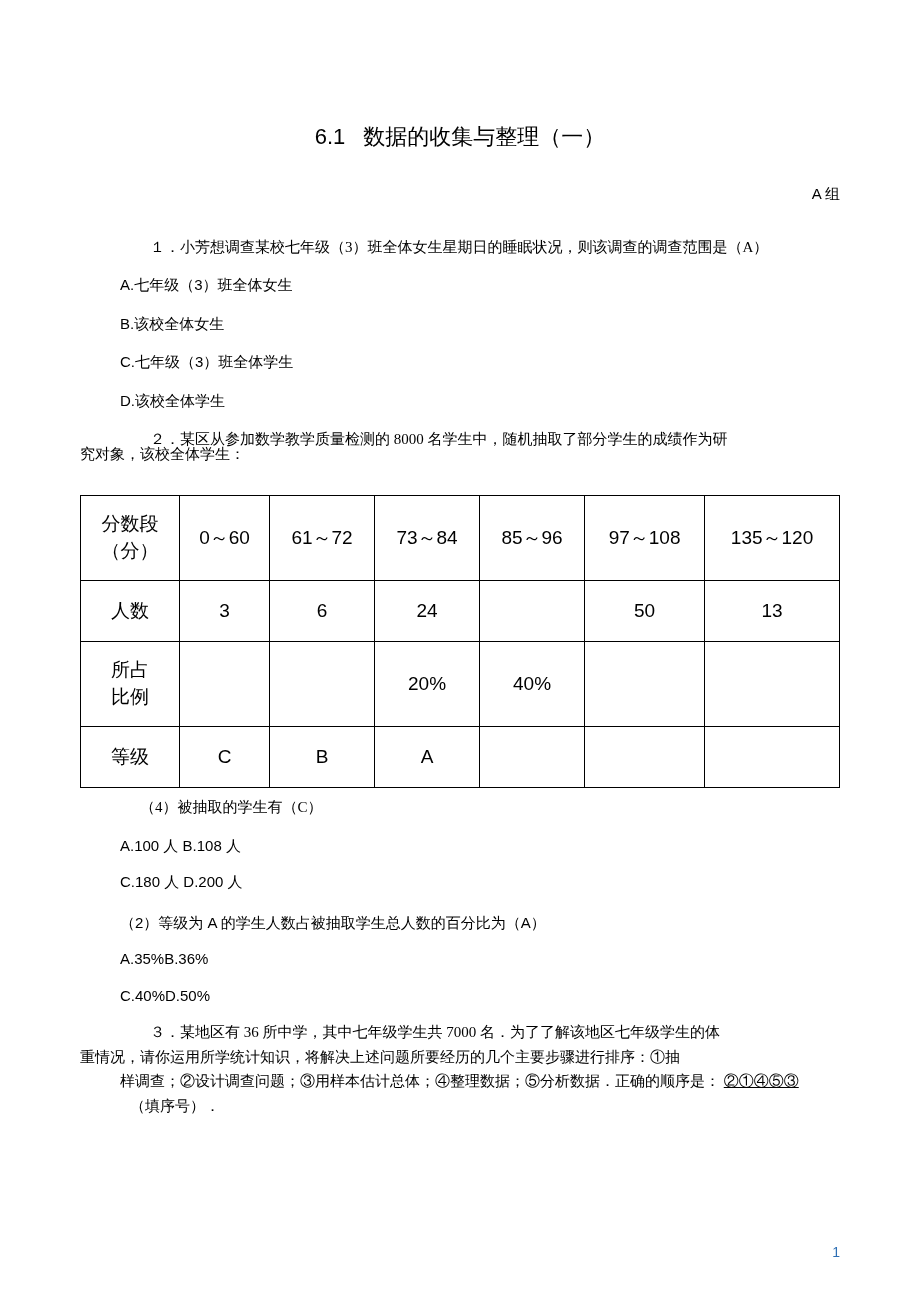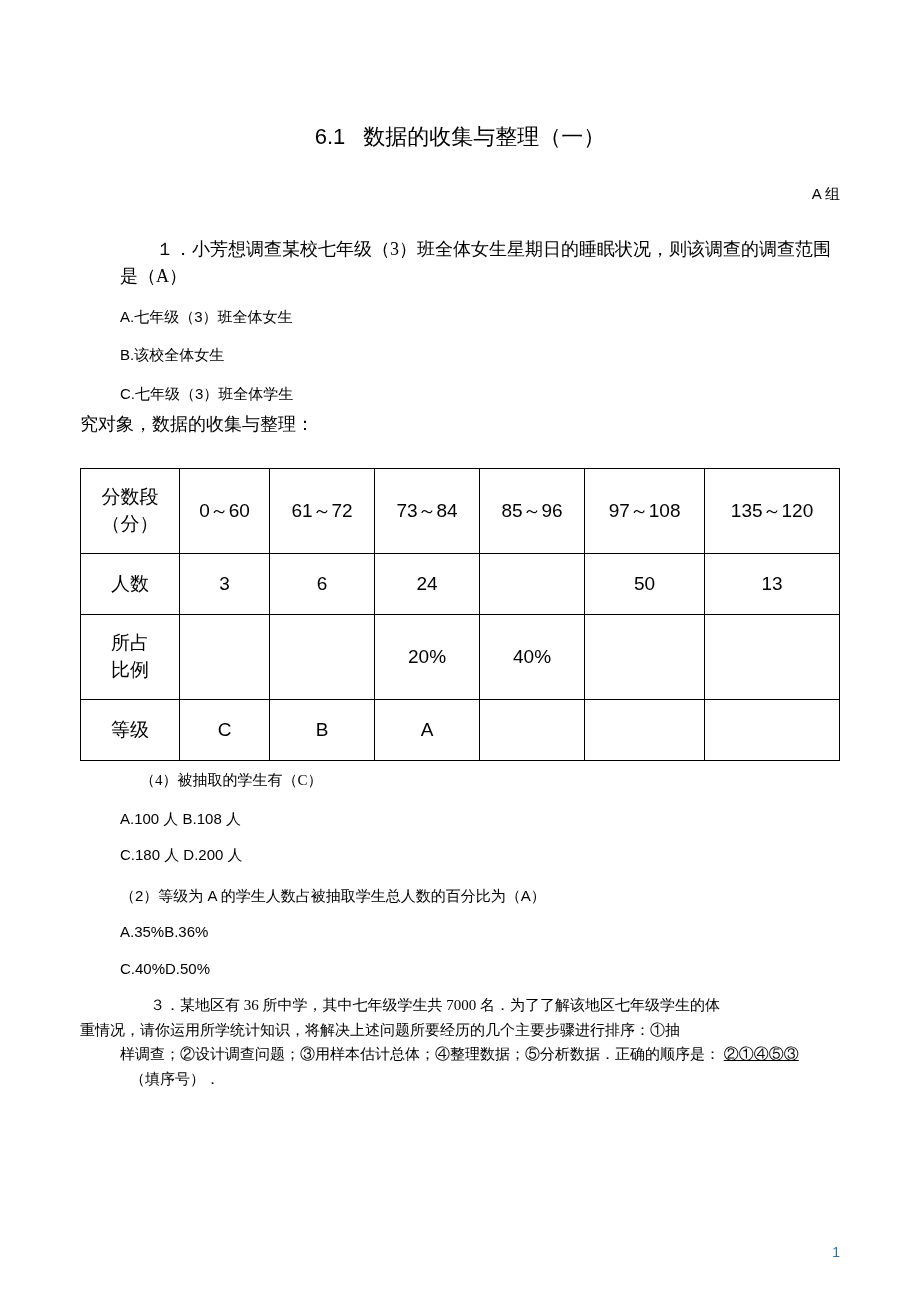--- a/index.html
+++ b/index.html
@@ -30,21 +30,21 @@
   }
   .group-label {
     text-align: right;
     margin-bottom: 30px;
     font-family: Arial, sans-serif;
     font-size: 15px;
   }
   .para {
     text-indent: 2em;
     margin: 0 0 16px 40px;
-    font-size: 18px;
+    font-size: 15px;
   }
   .para.no-indent {
     text-indent: 0;
   }
   .sub {
     text-indent: 0;
     margin: 0 0 16px 40px;
     font-family: Arial, "SimSun", sans-serif;
   }
   .followup {
@@ -116,22 +116,24 @@
   <div class="title">
     <span class="num">6.1</span><span>数据的收集与整理（一）</span>
   </div>
 
   <div class="group-label">A 组</div>
 
   <p class="para">１．小芳想调查某校七年级（3）班全体女生星期日的睡眠状况，则该调查的调查范围是（A）</p>
   <p class="sub">A.七年级（3）班全体女生</p>
   <p class="sub">B.该校全体女生</p>
   <p class="sub">C.七年级（3）班全体学生</p>
-
-  <p class="para no-indent followup">究对象，数据的收集与整理：</p>
+  <p class="sub">D.该校全体学生</p>
+
+  <p class="para" style="margin-bottom:2px;">２．某区从参加数学教学质量检测的 8000 名学生中，随机抽取了部分学生的成绩作为研</p>
+  <p class="para no-indent followup">究对象，该校全体学生：</p>
 
   <table class="data">
     <tbody>
         <tr class="tall">
       <td>
         <div class="cell-stack">
           <div>分数段</div>
           <div>（分）</div>
         </div>
       </td>

